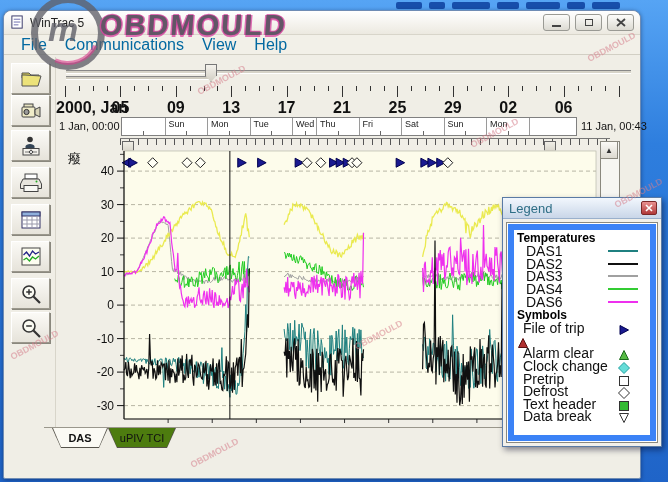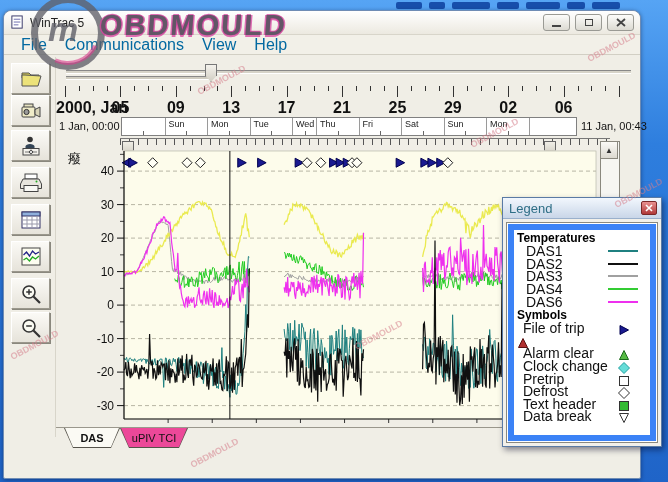--- a/index.html
+++ b/index.html
@@ -64,24 +64,24 @@
 
   .unit-label { position:absolute; left:64px; top:139px; font-size:13px; color:#111; }
   .chart-wrap { position:absolute; left:55px; top:138px; width:562px; height:278px; }
 
   .vscroll { position:absolute; left:596px; top:130px; width:20px; height:286px;
     background:#f6f6f2; border:1px solid #8a887e; }
   .vs-btn { position:absolute; left:0; width:18px; height:18px;
     background:linear-gradient(180deg,#fbfaf6,#dcd9d0); border:1px solid #8a887e;
     font-size:8px; color:#333; display:flex; align-items:center; justify-content:center; }
 
-  .tabrow { position:absolute; left:52px; top:416px; width:584px; height:22px; border-top:1px solid #9a978c; }
+  .tabrow { position:absolute; left:40px; top:416px; width:584px; height:22px; border-top:1px solid #9a978c; }
   .tab-outer { position:absolute; top:0; height:20px; background:#55524a;
     clip-path:polygon(0 0,100% 0,calc(100% - 9px) 100%,9px 100%); }
-  .tab-inner { position:absolute; left:1px; top:0; right:1px; bottom:1px; background:#ec4899;
+  .tab-inner { position:absolute; left:1px; top:0; right:1px; bottom:1px; background:#4d7c0f;
     clip-path:polygon(0 0,100% 0,calc(100% - 8px) 100%,8px 100%);
     display:flex; align-items:center; justify-content:center; font-size:11px; color:#111; }
   .tab-active .tab-inner { background:#fbfaf4; font-weight:bold; }
 
   .statusbar { position:absolute; left:0; top:442px; width:100%; height:26px; background:#ece9e0; }
   .status-field { position:absolute; left:3px; top:3px; width:629px; height:20px; background:#f4f2ea;
     border:1px solid; border-color:#8a887e #ffffff #ffffff #8a887e;
     font-size:11px; color:#222; padding:3px 0 0 7px; }
   .resize-grip { position:absolute; right:2px; top:7px; width:13px; height:13px;
     background:repeating-linear-gradient(135deg,#aaa69a 0 2px,transparent 2px 5px);

